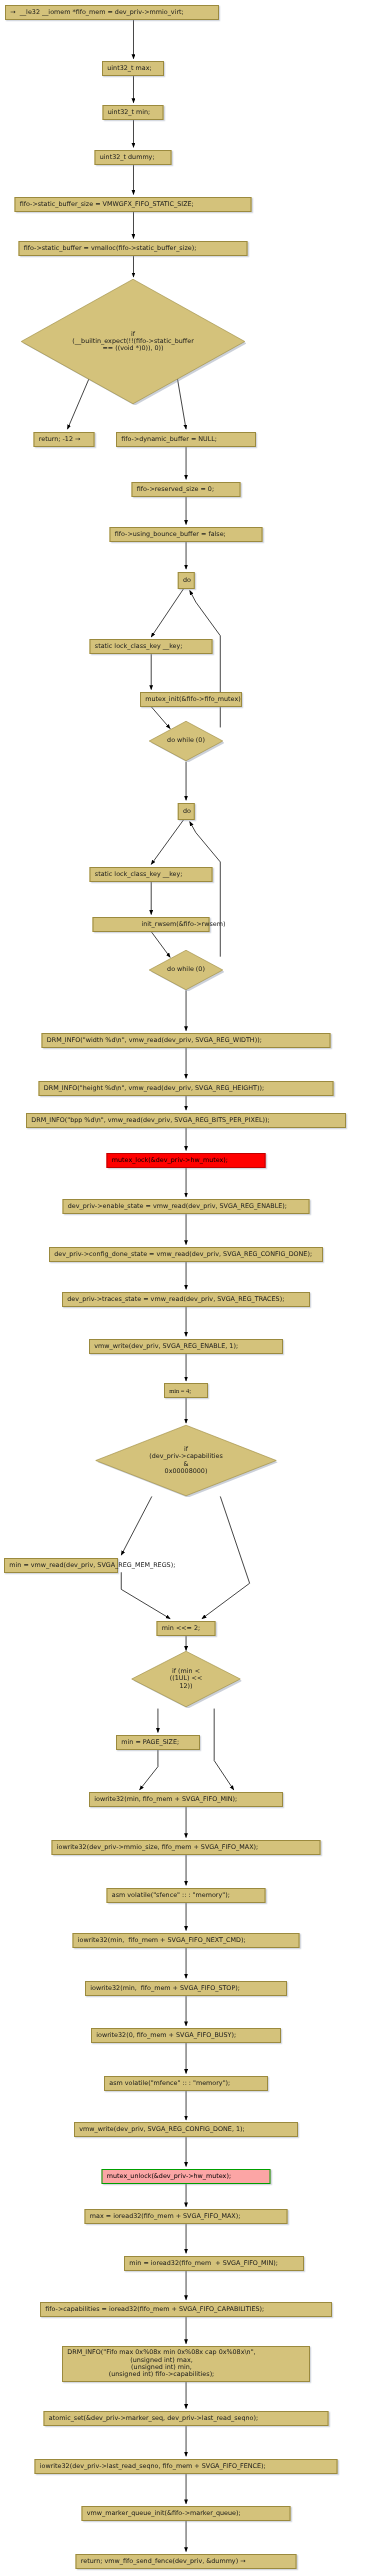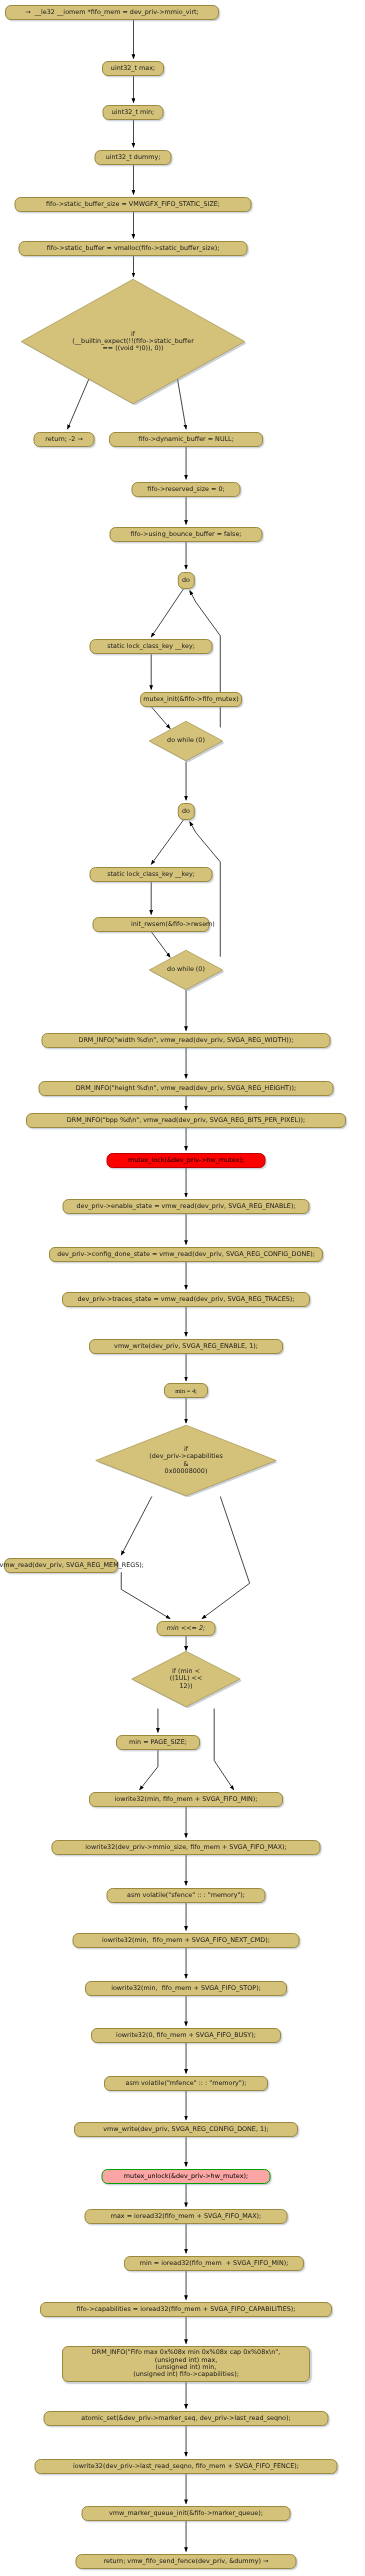--- a/index.html
+++ b/index.html
@@ -21,32 +21,31 @@
     left:0; top:0;
     width:366px; height:2576px;
     pointer-events:none;
   }
   
   .node{
     position:absolute;
     box-sizing:border-box;
     background:#D4C27B;
     border:0.6px solid #9B8A3E;
-    border-radius:6px;
+    border-radius:0;
     color:#1a1a1a;
     font-size:6.4px;
     line-height:7.3px;
     text-align:center;
     padding:2.4px 4.3px;
     white-space:pre;
     box-shadow:1.2px 1.2px 1.2px rgba(140,150,170,.45);
     transform:translateX(-50%);
     display:flex;
     align-items:center;
-    justify-content:center;
   }
   .node.redhl{
     background:#FF0000;
     border:0.6px solid #C00000;
     color:#000;
   }
   .node.greenhl{
     background:#fca5a5;
     border:0.6px solid #00A000;
     color:#000;
@@ -150,22 +149,22 @@
       <div class="node" style="left: 133px; top: 241px; width: 229px; min-height: 14.7px;"><span class="nodetext">fifo-&gt;static_buffer = vmalloc(fifo-&gt;static_buffer_size);</span></div>
       <div class="diamond" style="left: 133px; top: 278px; width: 226px; height: 127px;">
         <svg class="dshape" viewBox="0 0 370 208" preserveAspectRatio="none">
           <polygon points="188,5 371,107 188,209 5,107" fill="rgba(140,150,170,.45)"></polygon>
           <polygon points="185,2 368,104 185,206 2,104" fill="#D4C27B" stroke="#9B8A3E" stroke-width="1"></polygon>
         </svg>
         <div class="dlabel nodetext">if
 (__builtin_expect(!!(fifo-&gt;static_buffer
 == ((void *)0)), 0))</div>
       </div>
-      <div class="node" style="left: 64px; top: 432px; width: 61px; min-height: 14.7px;"><span class="nodetext">return; -2 →</span></div>
-      <div class="node" style="left: 186px; top: 432px; width: 154px; min-height: 14.7px;"><span class="nodetext">fifo-&gt;dynamic_buffer = NULL;</span></div>
+      <div class="node" style="left: 64px; top: 432px; width: 61px; min-height: 14.7px;"><span class="nodetext">return; -12 →</span></div>
+      <div class="node" style="left: 186px; top: 432px; width: 140px; min-height: 14.7px;"><span class="nodetext">fifo-&gt;dynamic_buffer = NULL;</span></div>
       <div class="node" style="left: 186px; top: 482px; width: 109px; min-height: 14.7px;"><span class="nodetext">fifo-&gt;reserved_size = 0;</span></div>
       <div class="node" style="left: 186px; top: 527px; width: 153px; min-height: 14.7px;"><span class="nodetext">fifo-&gt;using_bounce_buffer = false;</span></div>
       <div class="node" style="left: 186px; top: 572px; width: 16.5px; min-height: 17px;"><span class="nodetext">do</span></div>
       <div class="node" style="left: 151px; top: 639px; width: 123px; min-height: 14.7px;"><span class="nodetext">static lock_class_key __key;</span></div>
       <div class="node" style="left: 151px; top: 692px; width: 102px; min-height: 14.7px; margin-left: 40px;"><span class="nodetext">mutex_init(&amp;fifo-&gt;fifo_mutex)</span></div>
       <div class="diamond" style="left: 186px; top: 720px; width: 76px; height: 42px;">
         <svg class="dshape" viewBox="0 0 124 68" preserveAspectRatio="none">
           <polygon points="65,5 125,37 65,69 5,37" fill="rgba(140,150,170,.45)"></polygon>
           <polygon points="62,2 122,34 62,66 2,34" fill="#D4C27B" stroke="#9B8A3E" stroke-width="1"></polygon>
         </svg>
@@ -194,21 +193,21 @@
         <svg class="dshape" viewBox="0 0 300 120" preserveAspectRatio="none">
           <polygon points="153,5 301,63 153,121 5,63" fill="rgba(140,150,170,.45)"></polygon>
           <polygon points="150,2 298,60 150,118 2,60" fill="#D4C27B" stroke="#9B8A3E" stroke-width="1"></polygon>
         </svg>
         <div class="dlabel nodetext">if
 (dev_priv-&gt;capabilities
 &amp;
 0x00008000)</div>
       </div>
       <div class="node" style="left: 61px; top: 1558px; width: 114px; min-height: 14.7px;"><span class="nodetext">min = vmw_read(dev_priv, SVGA_REG_MEM_REGS);</span></div>
-      <div class="node" style="left: 186px; top: 1621px; width: 59px; min-height: 14.7px; font-style: italic;"><span class="nodetext">min &lt;&lt;= 2;</span></div>
+      <div class="node" style="left: 186px; top: 1621px; width: 59px; min-height: 14.7px;"><span class="nodetext">min &lt;&lt;= 2;</span></div>
       <div class="diamond" style="left: 186px; top: 1650px; width: 111px; height: 58px;">
         <svg class="dshape" viewBox="0 0 182 95" preserveAspectRatio="none">
           <polygon points="94,5 183,50.5 94,96 5,50.5" fill="rgba(140,150,170,.45)"></polygon>
           <polygon points="91,2 180,47.5 91,93 2,47.5" fill="#D4C27B" stroke="#9B8A3E" stroke-width="1"></polygon>
         </svg>
         <div class="dlabel nodetext">if (min &lt;
 ((1UL) &lt;&lt;
 12))</div>
       </div>
       <div class="node" style="left: 158px; top: 1735px; width: 84px; min-height: 14.7px;"><span class="nodetext">min = PAGE_SIZE;</span></div>

